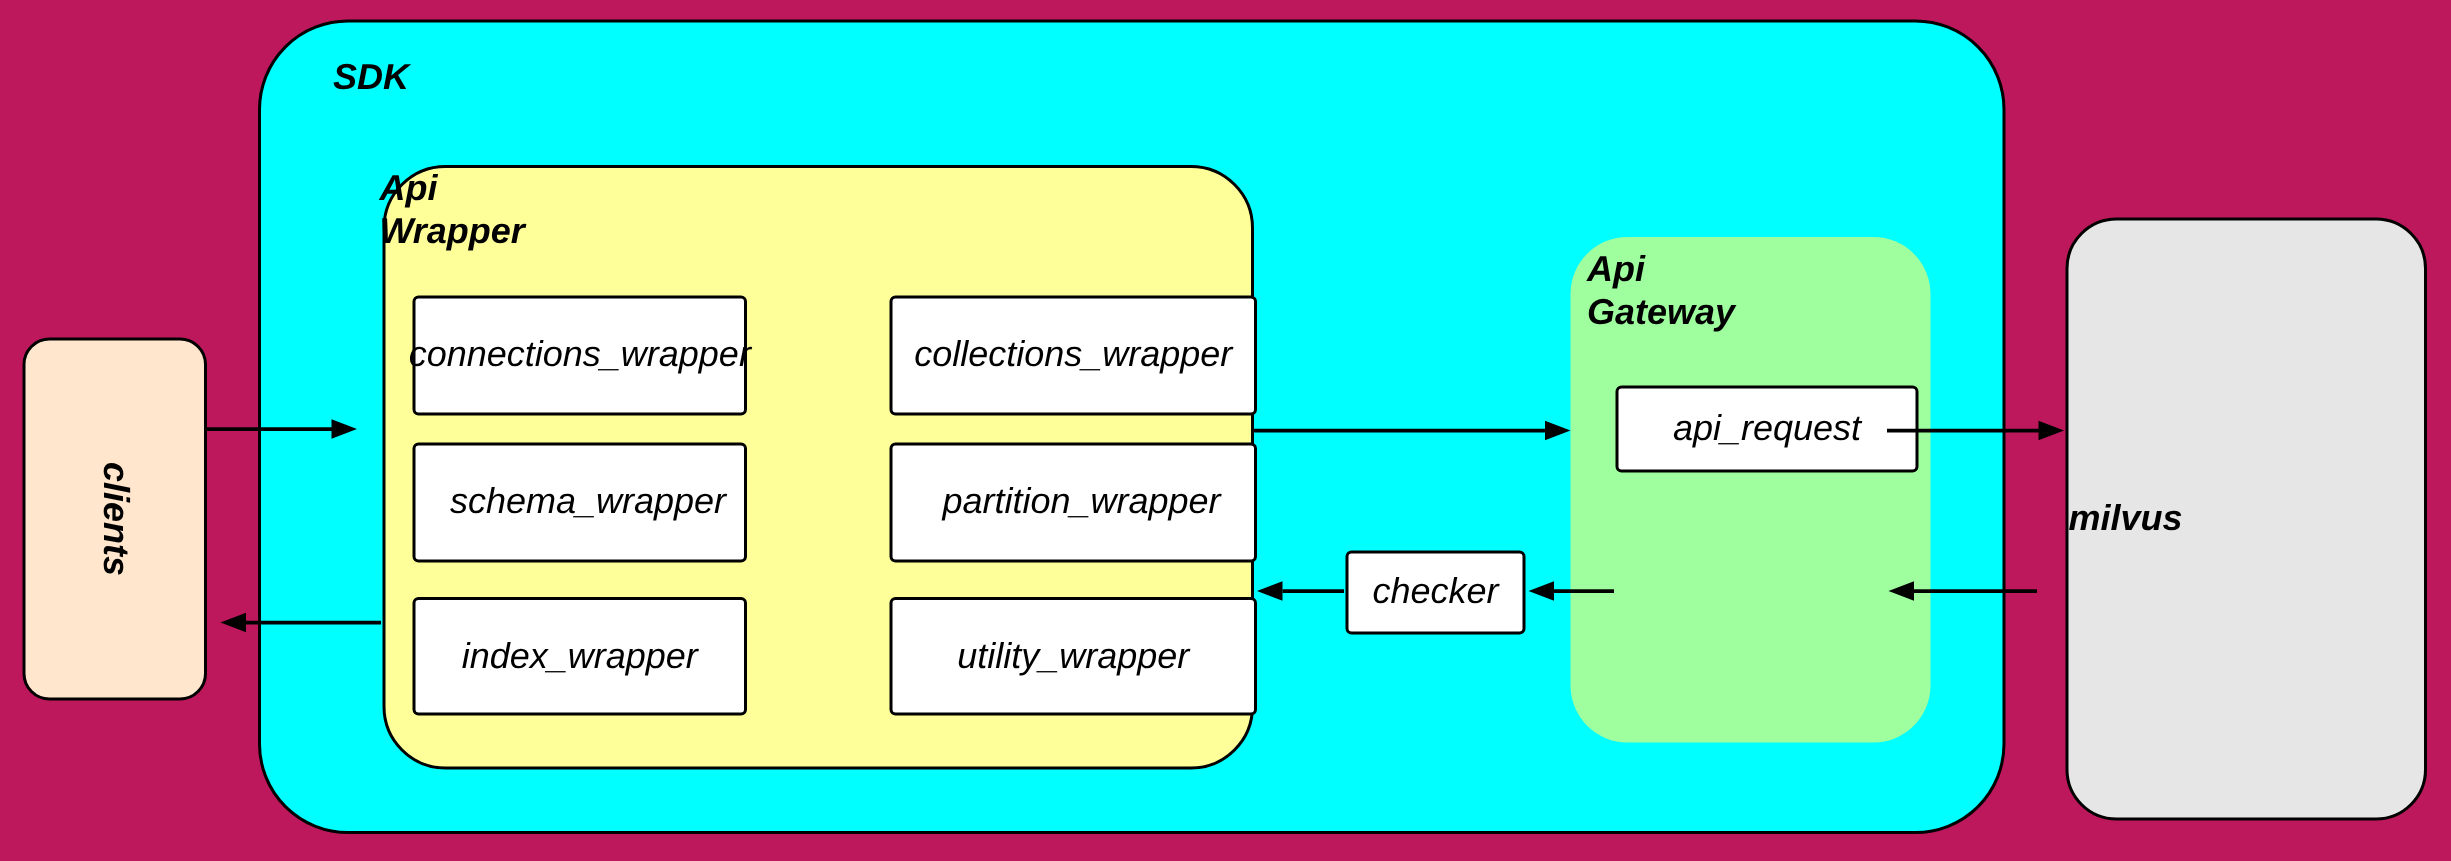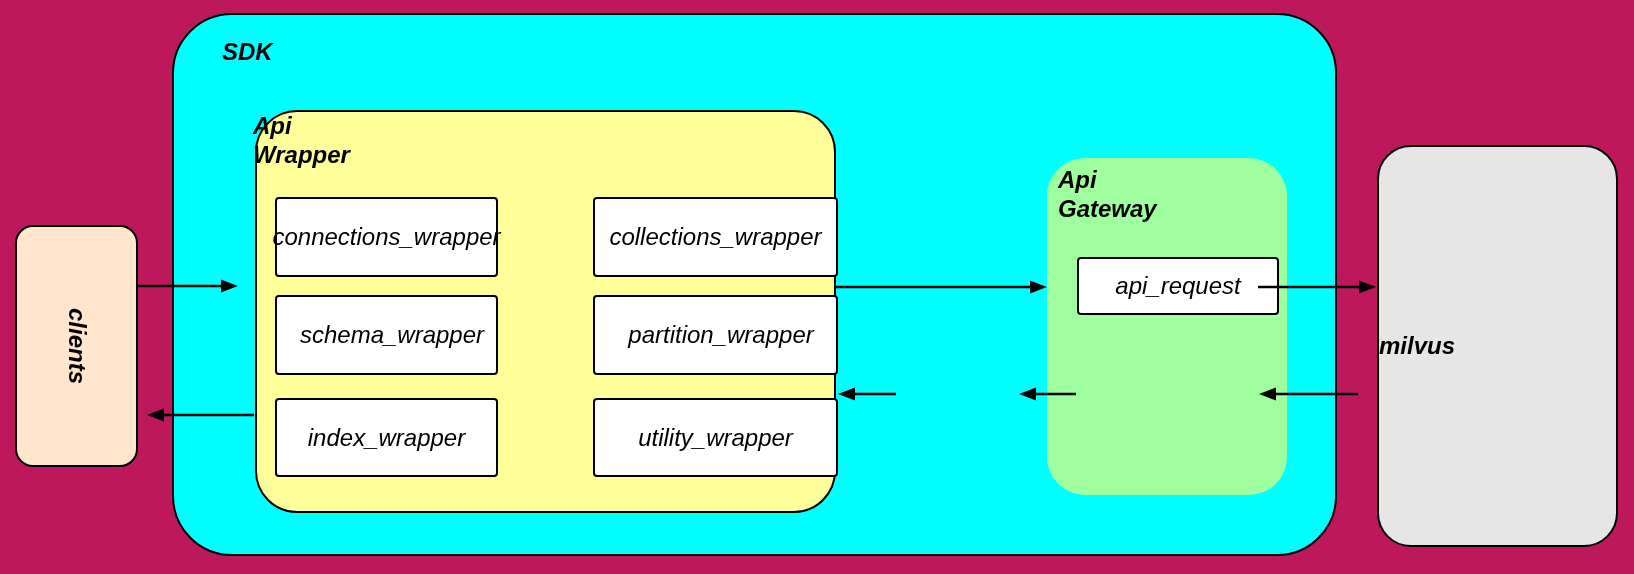--- a/index.html
+++ b/index.html
@@ -129,20 +129,23 @@
   <div class="abs node w-col2 w-row2">
     <span>partition_wrapper</span>
   </div>
   <div class="abs node w-col1 w-row3">
     <span>index_wrapper</span>
   </div>
   <div class="abs node w-col2 w-row3">
     <span>utility_wrapper</span>
   </div>
 
+  <div class="abs node checker-node">
+    <span>checker</span>
+  </div>
 
   <div class="abs api-gateway-box"></div>
   <div class="abs section-label gateway-label">Api Gateway</div>
 
   <div class="abs node request-node">
     <span>api_request</span>
   </div>
 
   <div class="abs milvus-box">
     <span>milvus</span>

